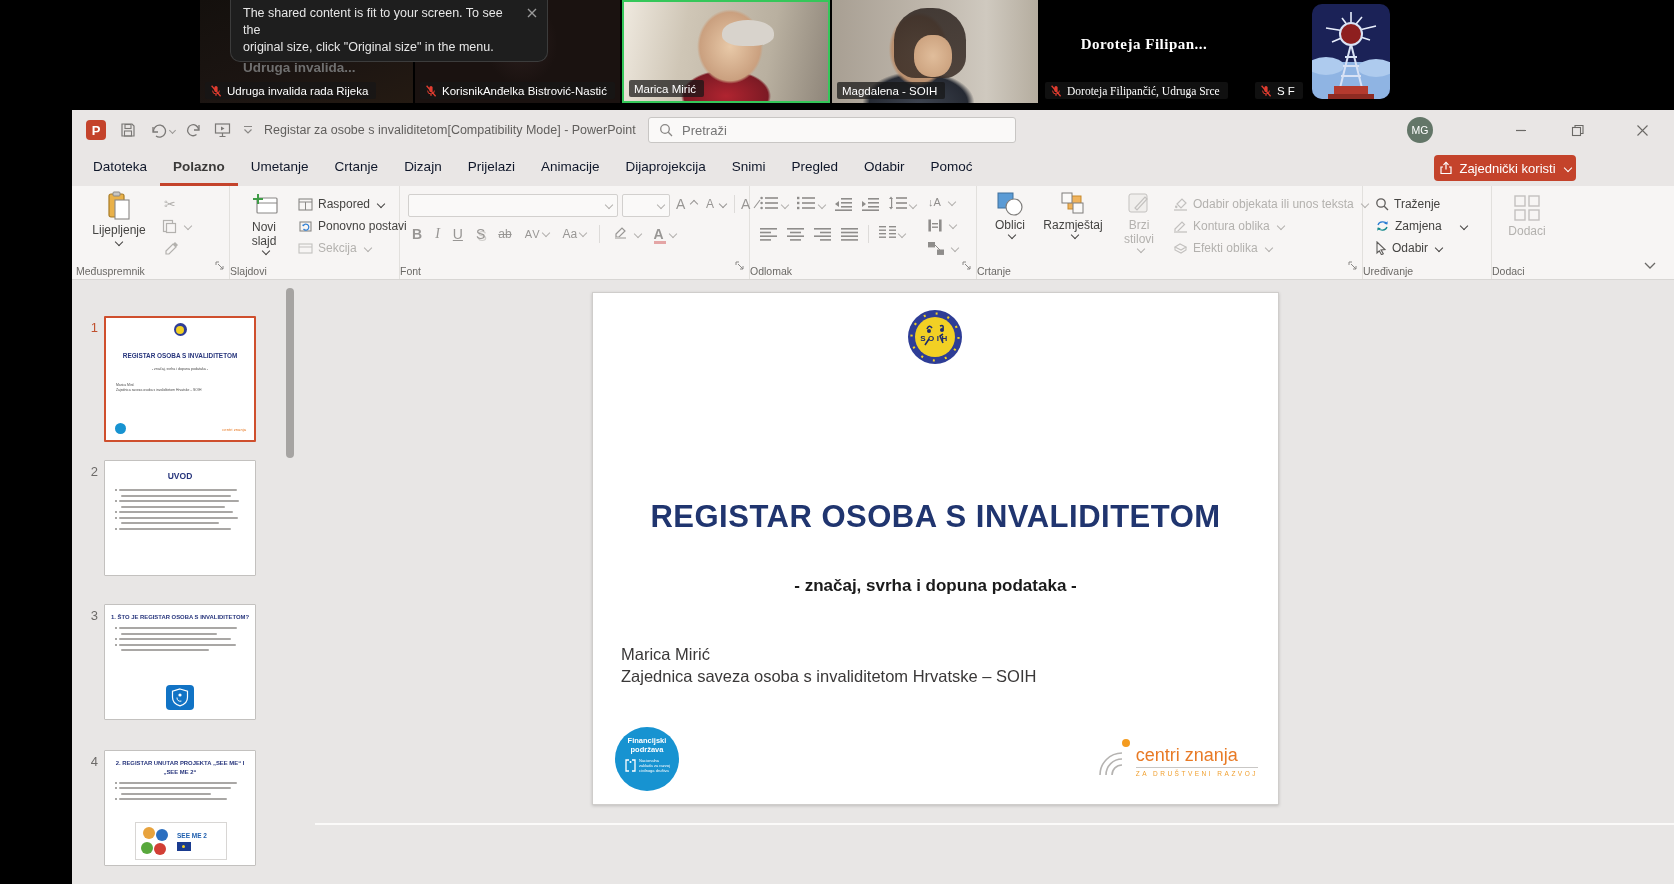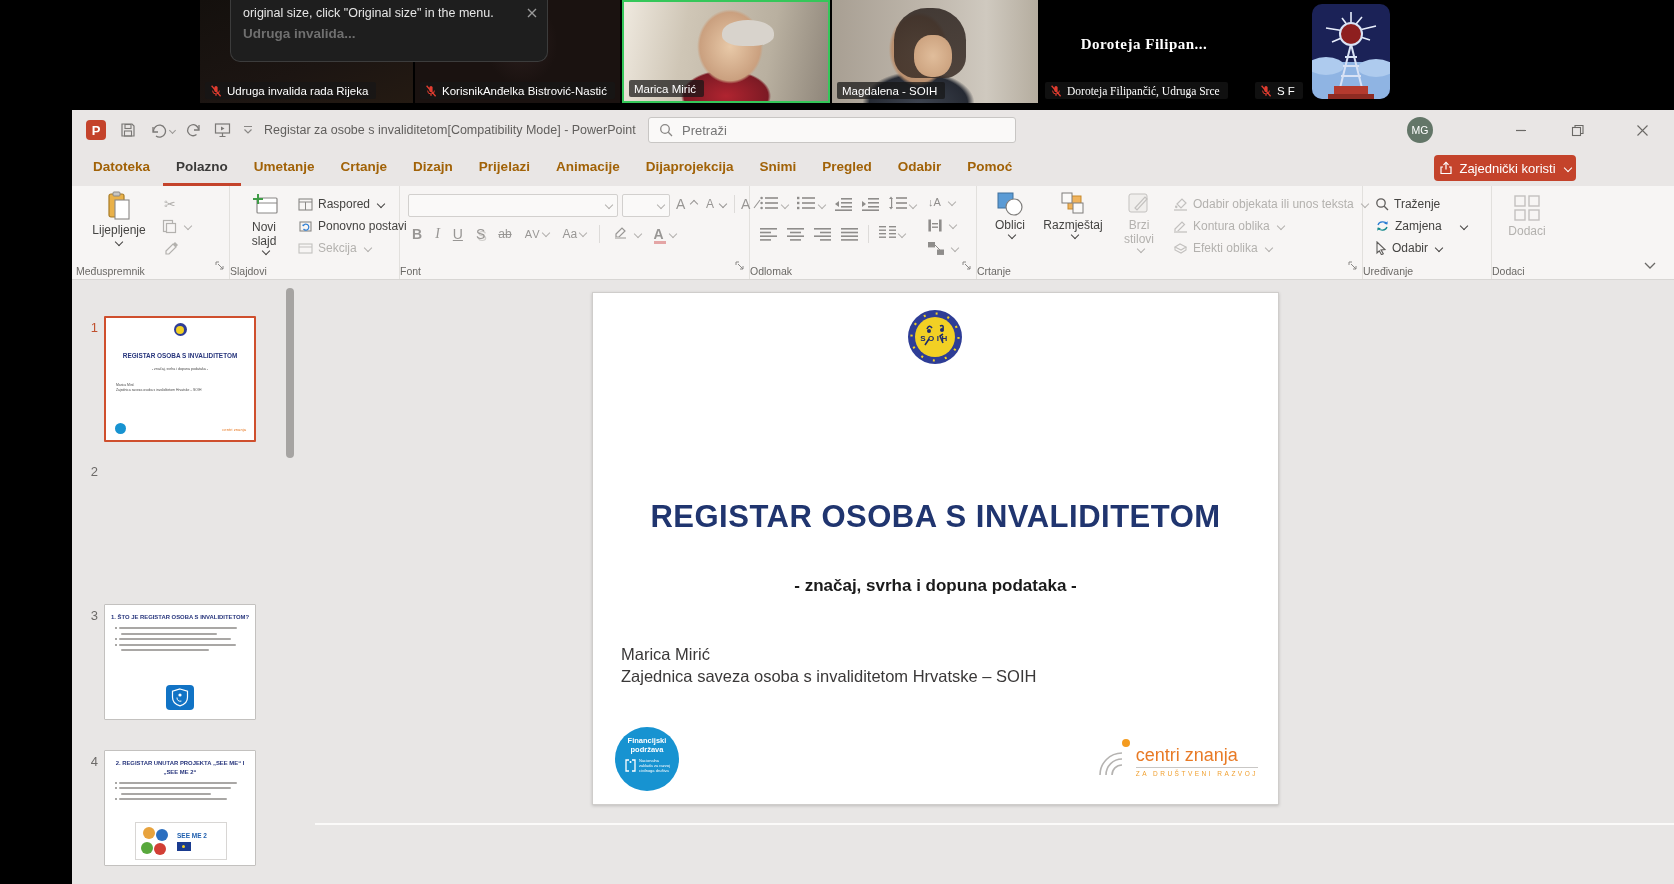--- a/index.html
+++ b/index.html
@@ -24,21 +24,21 @@
   .doctitle{position:absolute;left:192px;top:0;height:40px;line-height:40px;font-size:12.5px;color:#605e5c;white-space:nowrap;}
   .searchbox{position:absolute;left:576px;top:7px;width:368px;height:26px;background:#faf9f8;border:1px solid #c8c6c4;border-radius:3px;
     display:flex;align-items:center;gap:7px;padding:0 10px;box-sizing:border-box;}
   .searchbox input{border:none;background:transparent;outline:none;font-size:13px;color:#7a7876;font-family:"Liberation Sans",sans-serif;width:300px;}
   .mgavatar{position:absolute;left:1335px;top:7px;width:26px;height:26px;border-radius:50%;background:#637668;color:#fff;
     font-size:10.5px;display:flex;align-items:center;justify-content:center;}
   .winbtn{position:absolute;top:0;height:40px;width:50px;display:flex;align-items:center;justify-content:center;}
   
   .tabsrow{position:absolute;left:0;top:40px;width:1602px;height:36px;background:#e9e6e5;}
   .tabs{position:absolute;left:8px;top:0;display:flex;height:36px;}
-  .tab{padding:0 13px;line-height:33px;font-size:13.5px;color:#a16207;border-bottom:3px solid transparent;white-space:nowrap;font-weight:bold;}
+  .tab{padding:0 13px;line-height:33px;font-size:13.5px;color:#0f172a;border-bottom:3px solid transparent;white-space:nowrap;}
   .tab.active{font-weight:bold;color:#3b3a39;border-bottom:3px solid #c4432b;}
   .sharebtn{position:absolute;left:1362px;top:5px;width:142px;height:26px;background:#c4432b;border-radius:4px;color:#fff;
     font-size:13px;display:flex;align-items:center;justify-content:center;gap:6px;}
   
   .ribbon{position:absolute;left:0;top:76px;width:1602px;height:94px;background:#f7f5f4;border-bottom:1px solid #d8d6d4;box-sizing:border-box;}
   .group{position:absolute;top:0;height:93px;border-right:1px solid #e2e0dd;box-sizing:border-box;}
   .glabel{position:absolute;bottom:2px;left:0;right:0;font-size:10.5px;color:#6b6966;}
   .launcher{position:absolute;right:4px;bottom:4px;}
   .bigbtn{position:absolute;display:flex;flex-direction:column;align-items:center;gap:2px;font-size:12px;color:#454442;text-align:center;}
   .srow{position:absolute;display:flex;align-items:center;gap:5px;font-size:12px;color:#454442;height:20px;white-space:nowrap;}
@@ -149,20 +149,21 @@
         <ellipse cx="64" cy="64" rx="18" ry="9" fill="#aecbee"></ellipse>
         <path d="M39 30 L20 38 M39 30 L58 36 M39 26 L30 14 M39 26 L50 13 M39 24 L39 8 M39 28 L14 24 M39 28 L64 22" stroke="#e8eefc" stroke-width="1.6" fill="none"></path>
         <circle cx="39" cy="30" r="11" fill="#8e1f1f" stroke="#d8e2f5" stroke-width="2"></circle>
         <path d="M39 40 L28 84 M39 40 L50 84 M31 62 L47 62 M33 53 L45 53 M29 72 L49 72" stroke="#d8e2f5" stroke-width="2" fill="none"></path>
         <rect x="22" y="82" width="34" height="8" fill="#b43a2e"></rect>
         <rect x="16" y="90" width="46" height="5" fill="#8e2b22"></rect>
       </svg>
     </div>
 
     <div class="tooltip">
+      <div>The shared content is fit to your screen. To see the</div>
       <div>original size, click "Original size" in the menu.</div>
       <div class="faded">Udruga  invalida...</div>
       <div class="ttclose">
         <svg width="14" height="14" viewBox="0 0 14 14">
             <path d="M3 3l8 8M11 3l-8 8" stroke="#9a9a9a" stroke-width="1.4"></path>
           </svg>
       </div>
     </div>
   </div>
 
@@ -604,20 +605,33 @@
         </div>
         <div class="minititle" style="font-size:6.4px;margin-top:16px;padding:0 6px;">REGISTAR OSOBA S INVALIDITETOM</div>
         <div style="font-size:3.6px;color:#4a4a4a;text-align:center;margin-top:8px;">- značaj, svrha i dopuna podataka -</div>
         <div style="font-size:3.4px;color:#4a4a4a;margin:12px 0 0 10px;">Marica Mirić</div>
         <div style="font-size:3.4px;color:#4a4a4a;margin:1px 0 0 10px;">Zajednica saveza osoba s invaliditetom Hrvatske – SOIH</div>
         <div style="position:absolute;left:9px;bottom:6px;width:11px;height:11px;border-radius:50%;background:#1793d1;"></div>
         <div style="position:absolute;right:8px;bottom:8px;font-size:4.2px;color:#e87a25;">centri znanja</div>
       </div>
 
       <div class="thumbnum" style="top:184px;">2</div>
+      <div class="thumb" style="top:180px;height:116px;">
+        <div class="minititle" style="font-size:8.5px;margin-top:10px;">UVOD</div>
+        <div style="margin-top:8px;">
+          <div class="tb tbb" style="width:118px;"></div>
+            <div class="tb" style="width:110px;margin-left:16px;"></div>
+          <div class="tb tbb" style="width:120px;"></div>
+            <div class="tb" style="width:104px;margin-left:16px;"></div>
+          <div class="tb tbb" style="width:114px;"></div>
+            <div class="tb tbb" style="width:119px;"></div>
+          <div class="tb" style="width:98px;margin-left:16px;"></div>
+            <div class="tb tbb" style="width:112px;"></div>
+        </div>
+      </div>
 
       <div class="thumbnum" style="top:328px;">3</div>
       <div class="thumb" style="top:324px;height:116px;">
         <div class="minititle" style="font-size:5.9px;margin-top:9px;padding:0 5px;">1. ŠTO JE REGISTAR OSOBA S INVALIDITETOM?</div>
         <div style="margin-top:7px;">
           <div class="tb tbb" style="width:118px;"></div>
             <div class="tb" style="width:96px;margin-left:16px;"></div>
           <div class="tb tbb" style="width:112px;"></div>
             <div class="tb tbb" style="width:117px;"></div>
           <div class="tb" style="width:88px;margin-left:16px;"></div>

